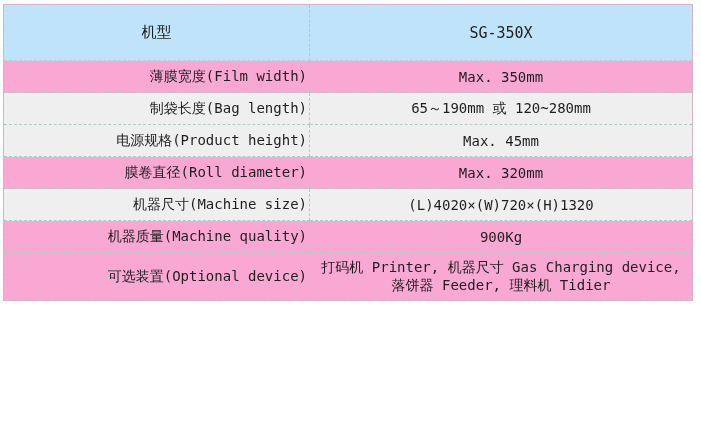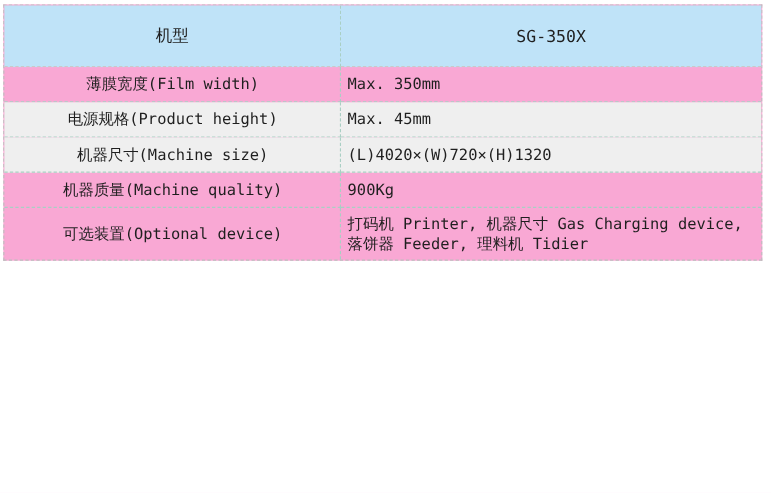--- a/index.html
+++ b/index.html
@@ -47,26 +47,27 @@
     font-size: 15px;
     border-bottom: 1px dashed #c9c9c9;
   }
   th:first-child { border-right: 1px dashed var(--border-inner); }
   td {
     height: 32px;
     font-size: 14px;
     border-bottom: 1px dashed var(--border-inner);
   }
   td.label {
-    text-align: center;
+    text-align: right;
     padding: 2px 2px 2px 3px;
     white-space: pre-wrap;
     border-right: 1px dashed var(--border-inner);
   }
   td.value {
+    text-align: center;
     padding: 2px 6px;
   }
   tr.alt td { background: var(--row-alt-bg); }
   tr:last-child td { border-bottom: none; height: 47px; }
 </style>
 </head>
 <body>
 
 <div class="table-wrap">
   <table class="specs">
@@ -79,22 +80,30 @@
         <th>机型</th>
         <th>SG-350X</th>
       </tr>
     </thead>
     <tbody>
       <tr>
         <td class="label">薄膜宽度(Film width)</td>
         <td class="value">Max. 350mm</td>
       </tr>
       <tr class="alt">
+        <td class="label">制袋长度(Bag length)</td>
+        <td class="value">65～190mm 或 120~280mm</td>
+      </tr>
+      <tr class="alt">
         <td class="label">电源规格(Product height)</td>
         <td class="value">Max. 45mm</td>
+      </tr>
+      <tr>
+        <td class="label">膜卷直径(Roll diameter)</td>
+        <td class="value">Max. 320mm</td>
       </tr>
       <tr class="alt">
         <td class="label">机器尺寸(Machine size)</td>
         <td class="value">(L)4020×(W)720×(H)1320</td>
       </tr>
       <tr>
         <td class="label">机器质量(Machine quality)</td>
         <td class="value">900Kg</td>
       </tr>
       <tr>

